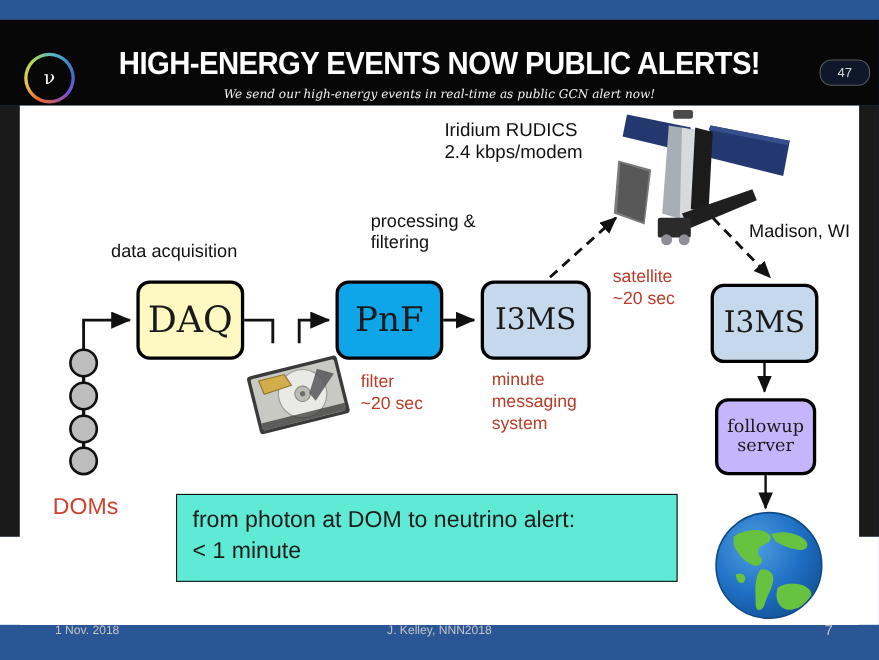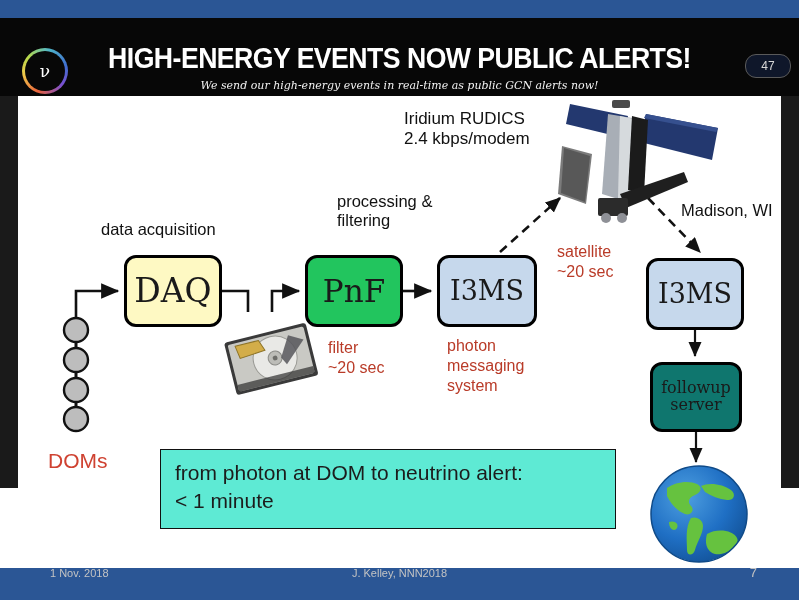--- a/index.html
+++ b/index.html
@@ -120,26 +120,26 @@
     box-sizing: border-box;
     display: flex;
     align-items: center;
     justify-content: center;
     font-family: "DejaVu Serif", serif;
     color: #1a1a1a;
     text-align: center;
     line-height: 1.06;
   }
   #node-daq   { left: 124px; top: 255px; width: 98px; height: 72px; background: #fef9c3; font-size: 33px; }
-  #node-pnf   { left: 305px; top: 255px; width: 98px; height: 72px; background: #22c55e; font-size: 31px; }
+  #node-pnf   { left: 305px; top: 255px; width: 98px; height: 72px; background: #0ea5e9; font-size: 31px; }
   #node-i3ms1 { left: 437px; top: 255px; width: 100px; height: 72px; background: #c6d8ec; font-size: 27px; }
   #node-i3ms2 { left: 646px; top: 258px; width: 98px; height: 72px; background: #c6d8ec; font-size: 27px; }
   #node-followup {
     left: 650px; top: 362px; width: 92px; height: 70px;
-    background: #0f766e; font-size: 16px; flex-direction: column;
+    background: #c4b5fd; font-size: 16px; flex-direction: column;
   }
   #node-followup span { display: block; }
 
   
   .blk-label {
     position: absolute;
     color: #111;
     font-family: "Liberation Sans", sans-serif;
     font-size: 16.5px;
     line-height: 1.18;
@@ -206,21 +206,21 @@
 </head>
 <body>
 
 <div id="slide">
 
   <div id="header">
     <div id="logo">
       <span id="logo-nu">ν</span>
     </div>
     <div id="header-title">HIGH-ENERGY EVENTS NOW PUBLIC ALERTS!</div>
-    <div id="header-subtitle">We send our high-energy events in real-time as public GCN alerts now!</div>
+    <div id="header-subtitle">We send our high-energy events in real-time as public GCN alert now!</div>
     <div id="page-badge">47</div>
   </div>
 
   <div id="gutter"></div>
   <div id="canvas"></div>
   <div id="footer-strip"></div>
 
   <svg id="wires" viewBox="0 0 799 600">
     <defs>
       <marker id="ah" markerWidth="8" markerHeight="8" refX="6.5" refY="3" orient="auto">
@@ -333,21 +333,21 @@
 
   <div class="blk-label" id="lbl-daq">data acquisition</div>
   <div class="blk-label" id="lbl-pnf">processing &amp;
 filtering</div>
   <div class="blk-label" id="lbl-iridium">Iridium RUDICS
 2.4 kbps/modem</div>
   <div class="blk-label" id="lbl-madison">Madison, WI</div>
 
   <div class="red-label" id="lbl-filter">filter
 ~20 sec</div>
-  <div class="red-label" id="lbl-custom">photon
+  <div class="red-label" id="lbl-custom">minute
 messaging
 system</div>
   <div class="red-label" id="lbl-satellite">satellite
 ~20 sec</div>
   <div class="red-label" id="lbl-doms">DOMs</div>
 
   <div id="caption-box">from photon at DOM to neutrino alert:
 &lt; 1 minute</div>
 
   <div class="footer-text" id="foot-date">1 Nov. 2018</div>

